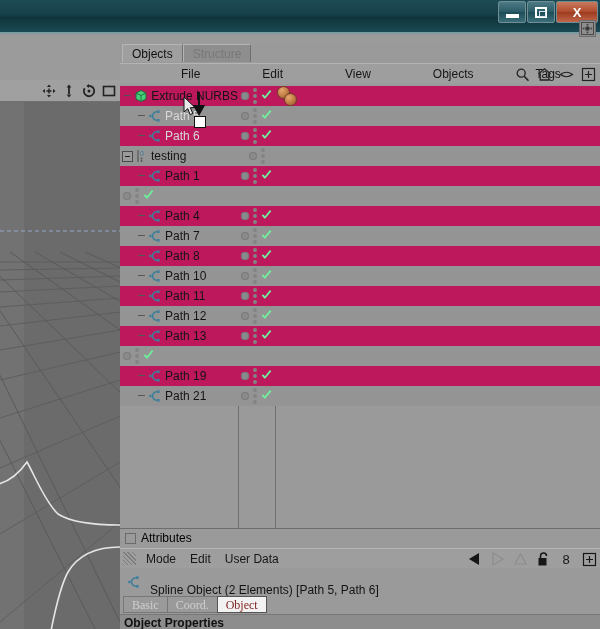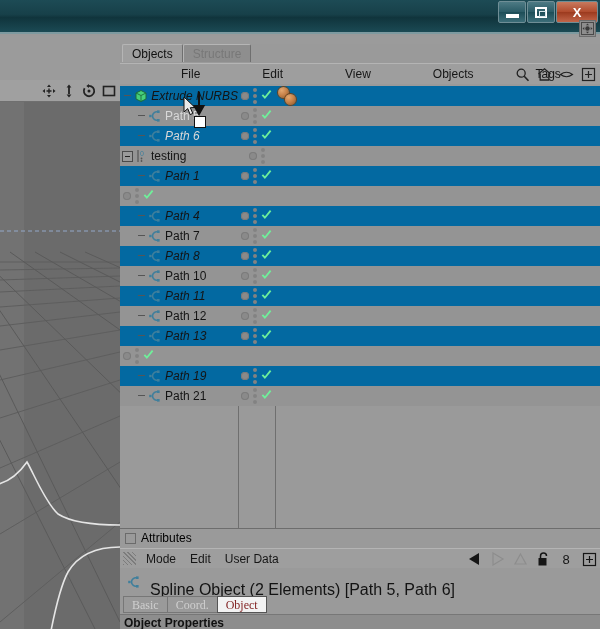--- a/index.html
+++ b/index.html
@@ -108,21 +108,21 @@
   }
   .col-div { position: absolute; top: 0; width: 1px; height: 442px; background: #6f6f6f; }
   .col-div.c1 { left: 118px; }
   .col-div.c2 { left: 155px; }
 
   .tree { position: absolute; left: 0; top: 0; width: 480px; }
   .row {
     position: relative; height: 20px; display: flex; align-items: center;
     font-size: 12px; color: #141414;
   }
-  .row.odd  { background: #0369a1; font-style: italic; }
+  .row.odd  { background: #be185d; }
   .row.even { background: #949494; }
   .row .namecell { position: relative; width: 118px; height: 20px; display: flex; align-items: center; }
   .row .dotcell  { position: relative; width: 37px; height: 20px; display: flex; align-items: center; justify-content: center; gap: 4px; }
   .row .tagcell  { position: relative; flex: 1; height: 20px; display: flex; align-items: center; padding-left: 3px; }
 
   .indent { display: inline-block; }
   .tline {
     position: relative; width: 12px; height: 20px; display: inline-flex;
     align-items: center; justify-content: center; flex: none;
   }
@@ -163,21 +163,21 @@
   .attr-title { color: #000000; font-size: 12px; }
   .attr-menubar {
     position: absolute; left: 0; top: 19px; width: 480px; height: 20px;
     border-top: 1px solid #b4b4b4; display: flex; align-items: center; background: #9e9e9e;
   }
   .attr-tools { position: absolute; right: 3px; top: 2px; display: flex; gap: 7px; align-items: center; }
   .attr-obj {
     position: absolute; left: 0; top: 42px; width: 480px; height: 22px;
     display: flex; align-items: center; padding-left: 6px; gap: 6px;
   }
-  .attr-obj-text { font-size: 16px; color: #131313; margin-top: 16px; }
+  .attr-obj-text { font-size: 12px; color: #131313; margin-top: 16px; }
   .attr-tabs { position: absolute; left: 3px; top: 67px; display: flex; font-family: Liberation Serif, serif; }
   .attr-tab {
     height: 17px; line-height: 16px; padding: 0 8px; font-size: 12px;
     border: 1px solid #777; margin-right: -1px;
   }
   .attr-tab.on  { background: #f2f2f2; color: #7f1d1d; border-color: #555; }
   .attr-tab.off { background: #9a9a9a; color: #cfcfcf; }
   .attr-section {
     position: absolute; left: 0; top: 85px; width: 480px; height: 16px;
     background: #8d8d8d; border-top: 1px solid #777;

